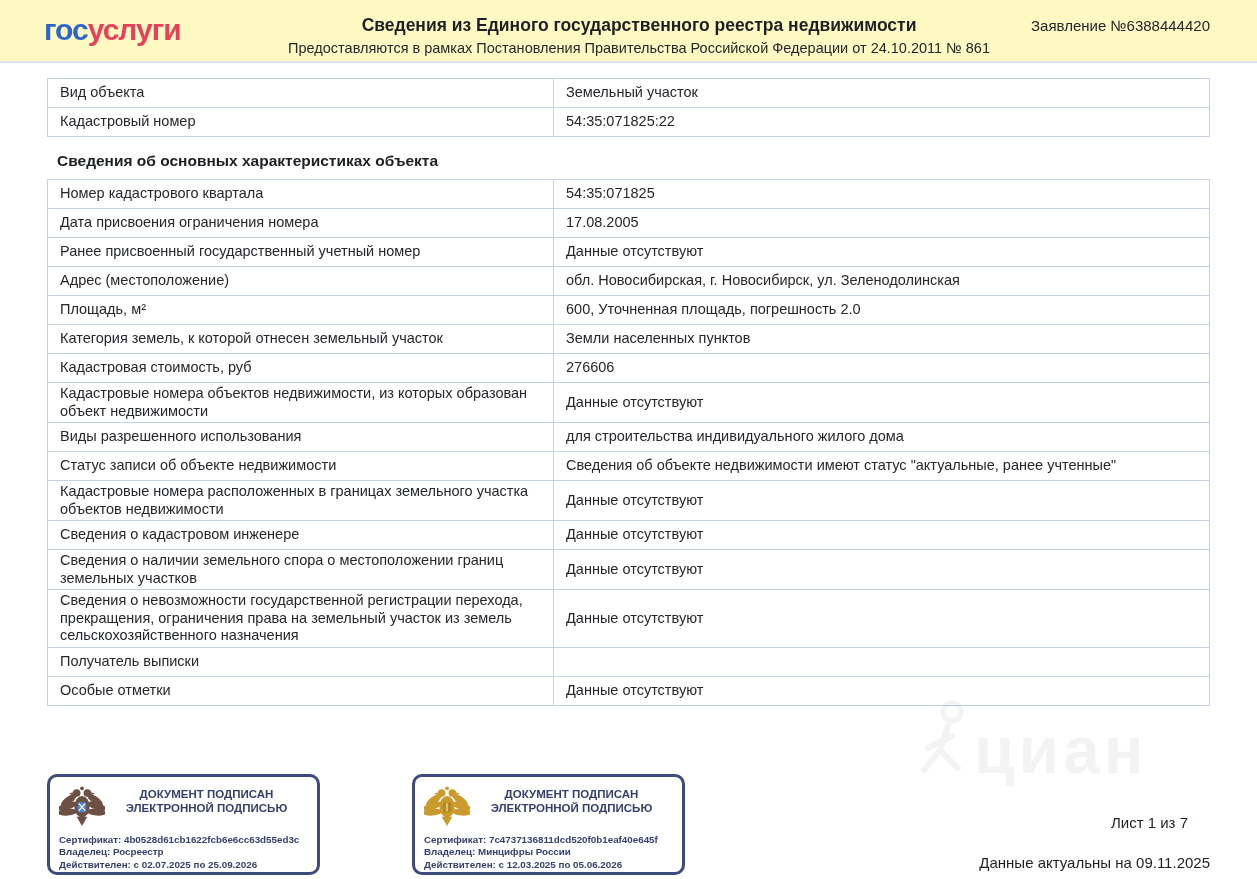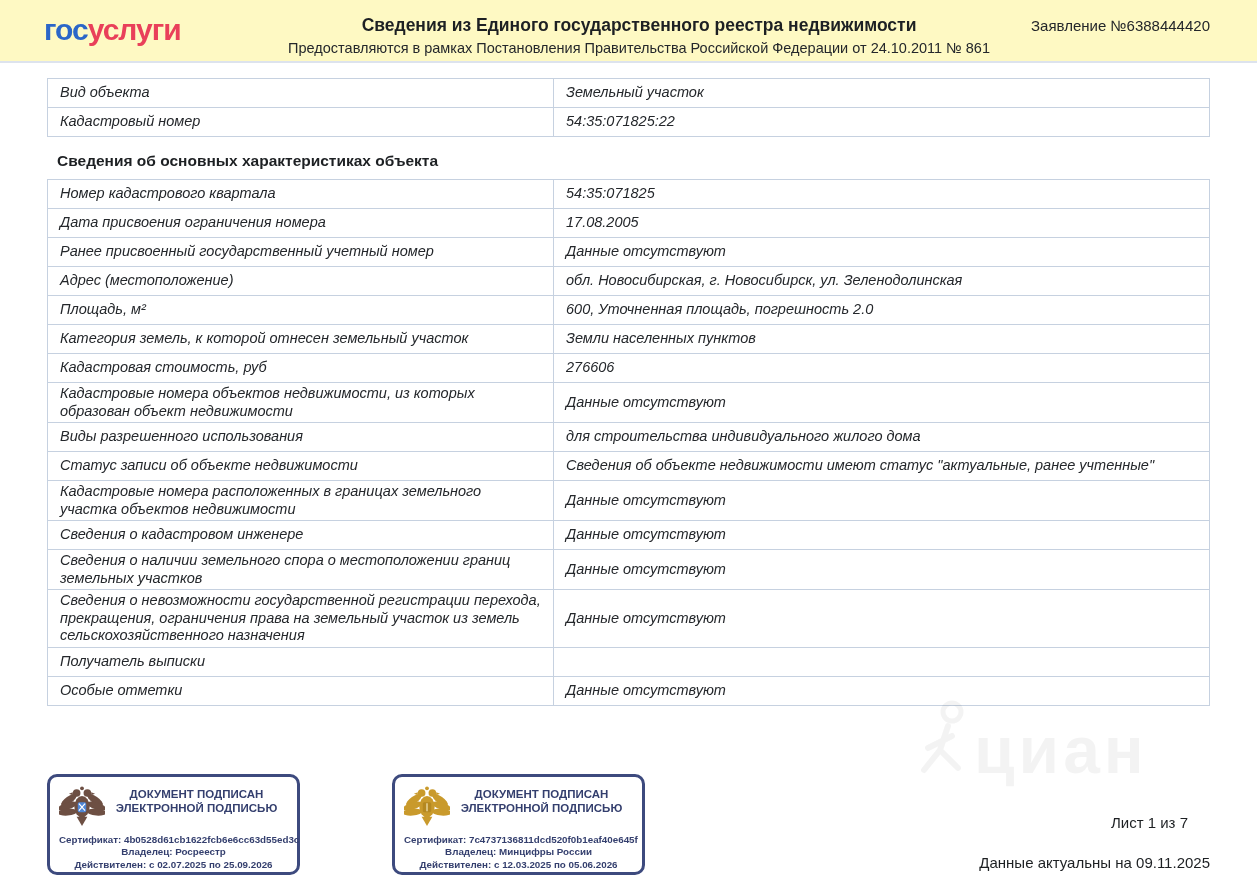--- a/index.html
+++ b/index.html
@@ -21,35 +21,35 @@
   .doc-title { font-size:17.5px; font-weight:bold; line-height:22px; color:#1d2023; }
   .doc-subtitle { font-size:14.5px; line-height:19px; margin-top:3px; color:#24272b; }
   .application { font-size:15px; padding-top:4px; white-space:nowrap; margin-left:20px; }
   
   main { padding:0 47px; }
   table.kv { border-collapse:collapse; width:100%; table-layout:fixed; }
   table.kv.summary { margin-top:15px; }
   table.kv.details { margin-top:9px; }
   table.kv td {
     border:1px solid #c6d1e0; padding:2px 12px; font-size:14.5px;
-    line-height:17.5px; height:29px; vertical-align:middle; color:#24272b;font-style:italic;
+    line-height:17.5px; height:29px; vertical-align:middle; color:#24272b;
   }
   table.kv td.label { width:506px; }
   .section-title { font-size:15.5px; font-weight:bold; margin:15px 0 0 10px; color:#1d2023; }
   
   .stamps-row { display:flex; align-items:flex-start; margin-top:68px; }
   .stamp {
-    width:253px; height:101px; border:3px solid #3d4a7e; border-radius:10px;
+    width:273px; height:101px; border:3px solid #3d4a7e; border-radius:10px;
     padding:7px 9px 4px 9px; color:#343f6e; background:#fff; flex:none;
   }
   .stamp + .stamp { margin-left:92px; }
   .stamp-top { display:flex; align-items:flex-start; }
   .emblem { flex:none; margin-top:-1px; }
   .stamp-title { flex:1; text-align:center; font-weight:bold; font-size:11.5px; line-height:14px; padding-top:3px; }
-  .stamp-details { font-size:9.8px; font-weight:bold; line-height:12.5px; margin-top:5px; white-space:nowrap;text-align:center; }
+  .stamp-details { font-size:9.8px; font-weight:bold; line-height:12.5px; margin-top:5px; white-space:nowrap; }
   
   .footer-block { margin-left:auto; text-align:right; font-size:15px; color:#1d2023; }
   .page-indicator { margin-top:40px; padding-right:22px; }
   .actuality { margin-top:23px; }
   
   .watermark {
     position:absolute; left:918px; top:698px; display:flex; align-items:flex-end;
     opacity:0.045; pointer-events:none;
   }
   .watermark .wm-text { font-size:66px; font-weight:bold; color:#000; letter-spacing:4px; line-height:60px; }

